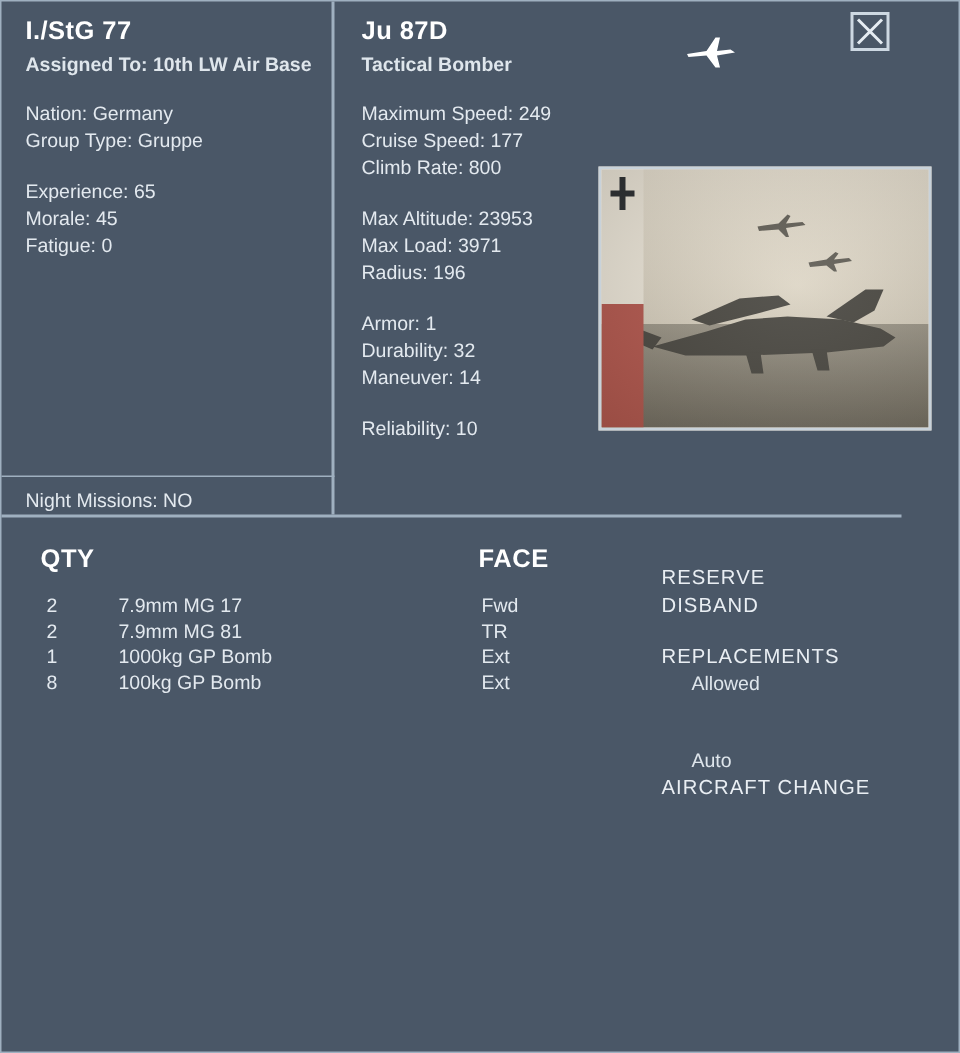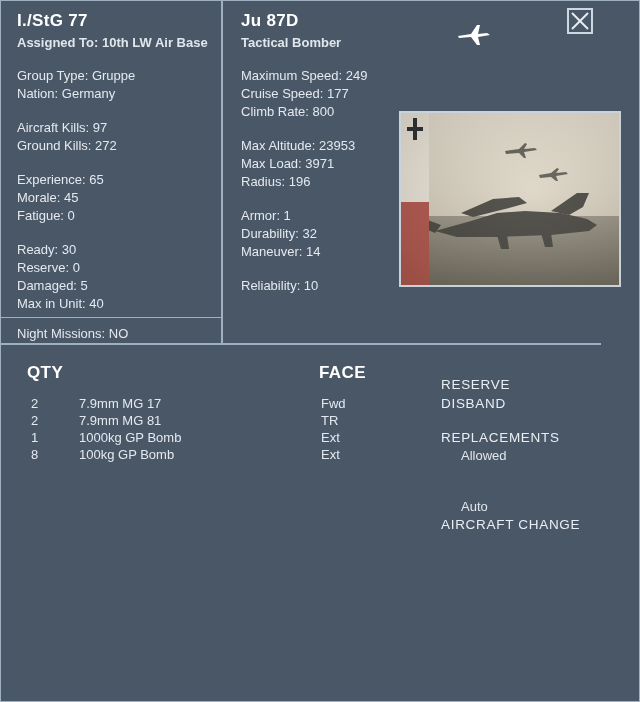--- a/index.html
+++ b/index.html
@@ -206,41 +206,31 @@
 
 <div id="root">
 
   <div class="top-panel">
 
     <div class="unit-col">
       <div class="title">I./StG 77</div>
       <div class="subtitle">Assigned To: 10th LW Air Base</div>
 
       <div class="stat-group">
+        <div class="stat-line">Nation: Germany</div>
         <div class="stat-line">Group Type: Gruppe</div>
-        <div class="stat-line">Nation: Germany</div>
-      </div>
-
-      <div class="stat-group">
-        <div class="stat-line">Aircraft Kills: 97</div>
-        <div class="stat-line">Ground Kills: 272</div>
-      </div>
+      </div>
+
 
       <div class="stat-group">
         <div class="stat-line">Experience: 65</div>
         <div class="stat-line">Morale: 45</div>
         <div class="stat-line">Fatigue: 0</div>
       </div>
 
-      <div class="stat-group">
-        <div class="stat-line">Ready: 30</div>
-        <div class="stat-line">Reserve: 0</div>
-        <div class="stat-line">Damaged: 5</div>
-        <div class="stat-line">Max in Unit:  40</div>
-      </div>
 
       <div class="sep-line" id="unit-divider"></div>
       <div class="stat-line" style="position:absolute; left:16px; top:324px;">Night Missions: NO</div>
     </div>
 
     <div class="plane-col">
       <div class="title">Ju 87D</div>
       <div class="subtitle">Tactical Bomber</div>
 
       <div class="stat-group">

